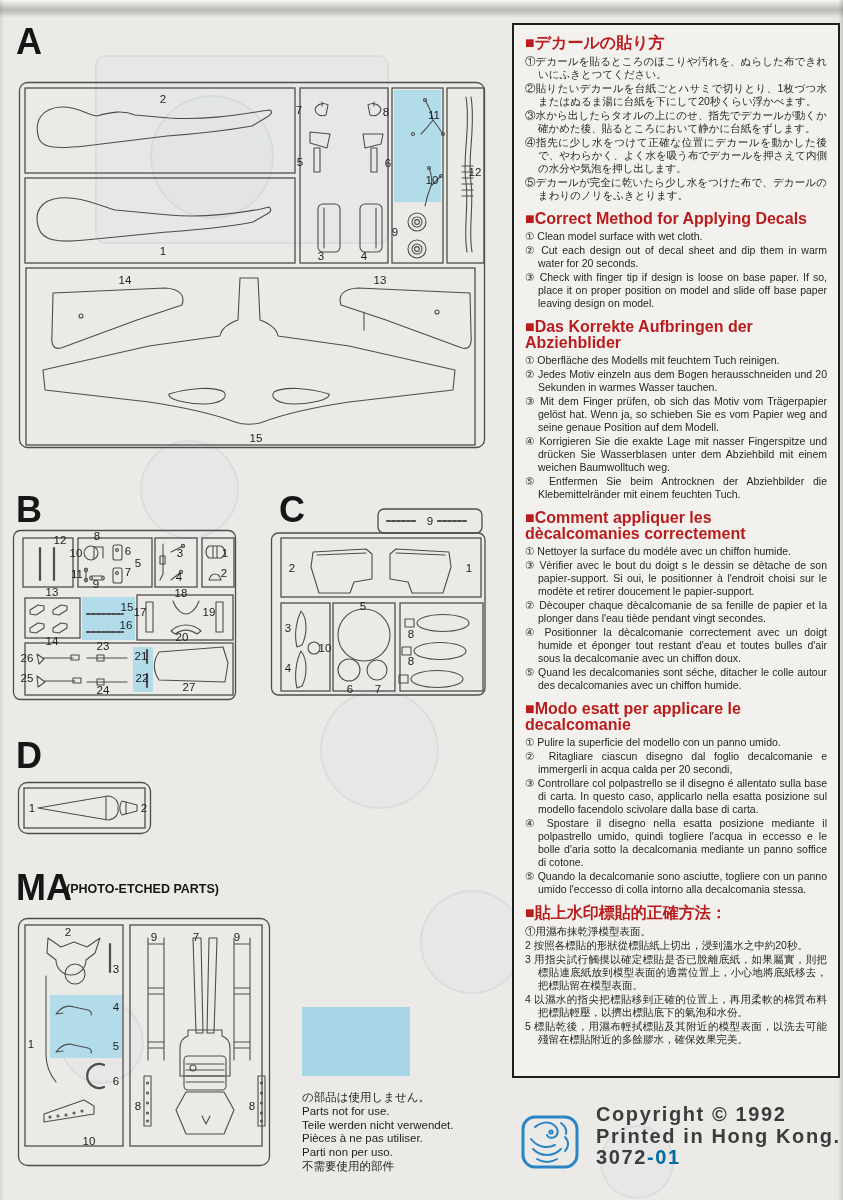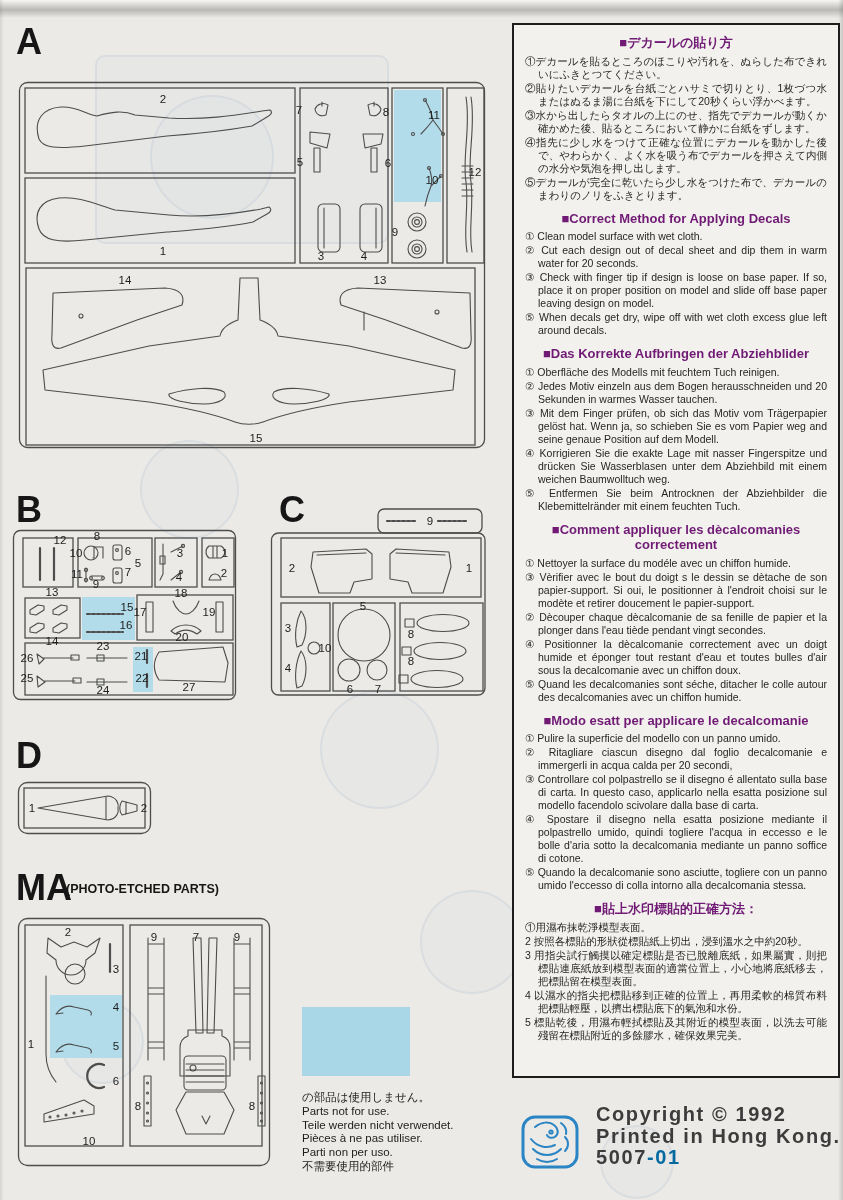--- a/index.html
+++ b/index.html
@@ -20,21 +20,21 @@
   
   svg.sheet{position:absolute;overflow:visible;}
   .sheet .box{fill:none;stroke:#4d4d4d;stroke-width:1.3;}
   .sheet .part{fill:none;stroke:#4d4d4d;stroke-width:1.1;stroke-linejoin:round;stroke-linecap:round;}
   .sheet .thick{stroke-width:2.2;}
   .sheet .hl{fill:#b2dcea;stroke:none;}
   .plbl{position:absolute;transform:translate(-50%,-50%);font-size:11.5px;color:#1d1d1d;white-space:nowrap;}
   
   .panel{position:absolute;left:512px;top:23px;width:328px;height:1055px;background:#f2f1ed;
          border:2px solid #1d1d1d;box-sizing:border-box;padding:10px 11px;overflow:hidden;}
-  .panel h3{font-size:13px;line-height:15.5px;margin:9px 0 4px;color:#701a75;font-weight:bold;text-align:center;}
+  .panel h3{font-size:16px;line-height:15.5px;margin:9px 0 4px;color:#b91c1c;font-weight:bold;}
   .panel h3.first{margin-top:0;}
   .panel p.item{font-size:10.5px;line-height:13px;margin:0 0 1px;text-align:justify;
                 padding-left:13px;text-indent:-13px;color:#262626;}
   
   .legend{position:absolute;left:302px;top:1007px;}
   .legend .swatch{width:108px;height:69px;background:#a9d7e7;}
   .legend .lines{margin-top:15px;}
   .legend .lines p{margin:0;font-size:11.5px;line-height:13.8px;color:#1e1e1e;}
   
   .footer-copy{position:absolute;left:596px;top:1104px;font-weight:bold;font-size:20px;
@@ -262,21 +262,20 @@
       <h3 class="first">■デカールの貼り方</h3>
       <p class="item">①デカールを貼るところのほこりや汚れを、ぬらした布できれいにふきとつてください。</p>
       <p class="item">②貼りたいデカールを台紙ごとハサミで切りとり、1枚づつ水またはぬるま湯に台紙を下にして20秒くらい浮かべます。</p>
       <p class="item">③水から出したらタオルの上にのせ、指先でデカールが動くか確かめた後、貼るところにおいて静かに台紙をずします。</p>
       <p class="item">④指先に少し水をつけて正確な位置にデカールを動かした後で、やわらかく、よく水を吸う布でデカールを押さえて内側の水分や気泡を押し出します。</p>
       <p class="item">⑤デカールが完全に乾いたら少し水をつけた布で、デカールのまわりのノリをふきとります。</p>
       <h3>■Correct Method for Applying Decals</h3>
       <p class="item">① Clean model surface with wet cloth.</p>
       <p class="item">② Cut each design out of decal sheet and dip them in warm water for 20 seconds.</p>
       <p class="item">③ Check with finger tip if design is loose on base paper. If so, place it on proper position on model and slide off base paper leaving design on model.</p>
-      <p class="item">⑤ When decals get dry, wipe off with wet cloth excess glue left around decals.</p>
       <h3>■Das Korrekte Aufbringen der Abziehblider</h3>
       <p class="item">① Oberfläche des Modells mit feuchtem Tuch reinigen.</p>
       <p class="item">② Jedes Motiv einzeln aus dem Bogen herausschneiden und 20 Sekunden in warmes Wasser tauchen.</p>
       <p class="item">③ Mit dem Finger prüfen, ob sich das Motiv vom Trägerpapier gelöst hat. Wenn ja, so schieben Sie es vom Papier weg and seine genaue Position auf dem Modell.</p>
       <p class="item">④ Korrigieren Sie die exakte Lage mit nasser Fingerspitze und drücken Sie Wasserblasen unter dem Abziehbild mit einem weichen Baumwolltuch weg.</p>
       <p class="item">⑤ Entfermen Sie beim Antrocknen der Abziehbilder die Klebemittelränder mit einem feuchten Tuch.</p>
       <h3>■Comment appliquer les dècalcomanies correctement</h3>
       <p class="item">① Nettoyer la surface du modéle avec un chiffon humide.</p>
       <p class="item">③ Vèrifier avec le bout du doigt s le dessin se dètache de son papier-support. Si oui, le positionner à l'endroit choisi sur le modète et retirer doucement le papier-support.</p>
       <p class="item">② Dècouper chaque dècalcomanie de sa fenille de papier et la plonger dans l'eau tiède pendant vingt secondes.</p>
@@ -316,21 +315,21 @@
       <circle cx="30" cy="17" r="1.6"></circle>
       <path d="M10,24 c6,8 16,10 24,6"></path>
       <path d="M12,34 c8,8 20,8 28,0"></path>
       <path d="M16,44 c6,4 14,4 20,0"></path>
       <path d="M44,22 c4,4 4,10 0,14"></path>
     </g>
   </svg>
   <div class="footer-copy">
     <div>Copyright © 1992</div>
     <div>Printed in Hong Kong.</div>
-    <div><span>5007</span><span class="kit-suffix">-01</span></div>
+    <div><span>3072</span><span class="kit-suffix">-01</span></div>
   </div>
 
 <span class="plbl" style="left: 163px; top: 99px;">2</span>
     <span class="plbl" style="left: 163px; top: 251px;">1</span>
     <span class="plbl" style="left: 299px; top: 110px;">7</span>
     <span class="plbl" style="left: 386px; top: 112px;">8</span>
     <span class="plbl" style="left: 300px; top: 162px;">5</span>
     <span class="plbl" style="left: 388px; top: 163px;">6</span>
     <span class="plbl" style="left: 321px; top: 256px;">3</span>
     <span class="plbl" style="left: 364px; top: 256px;">4</span>

